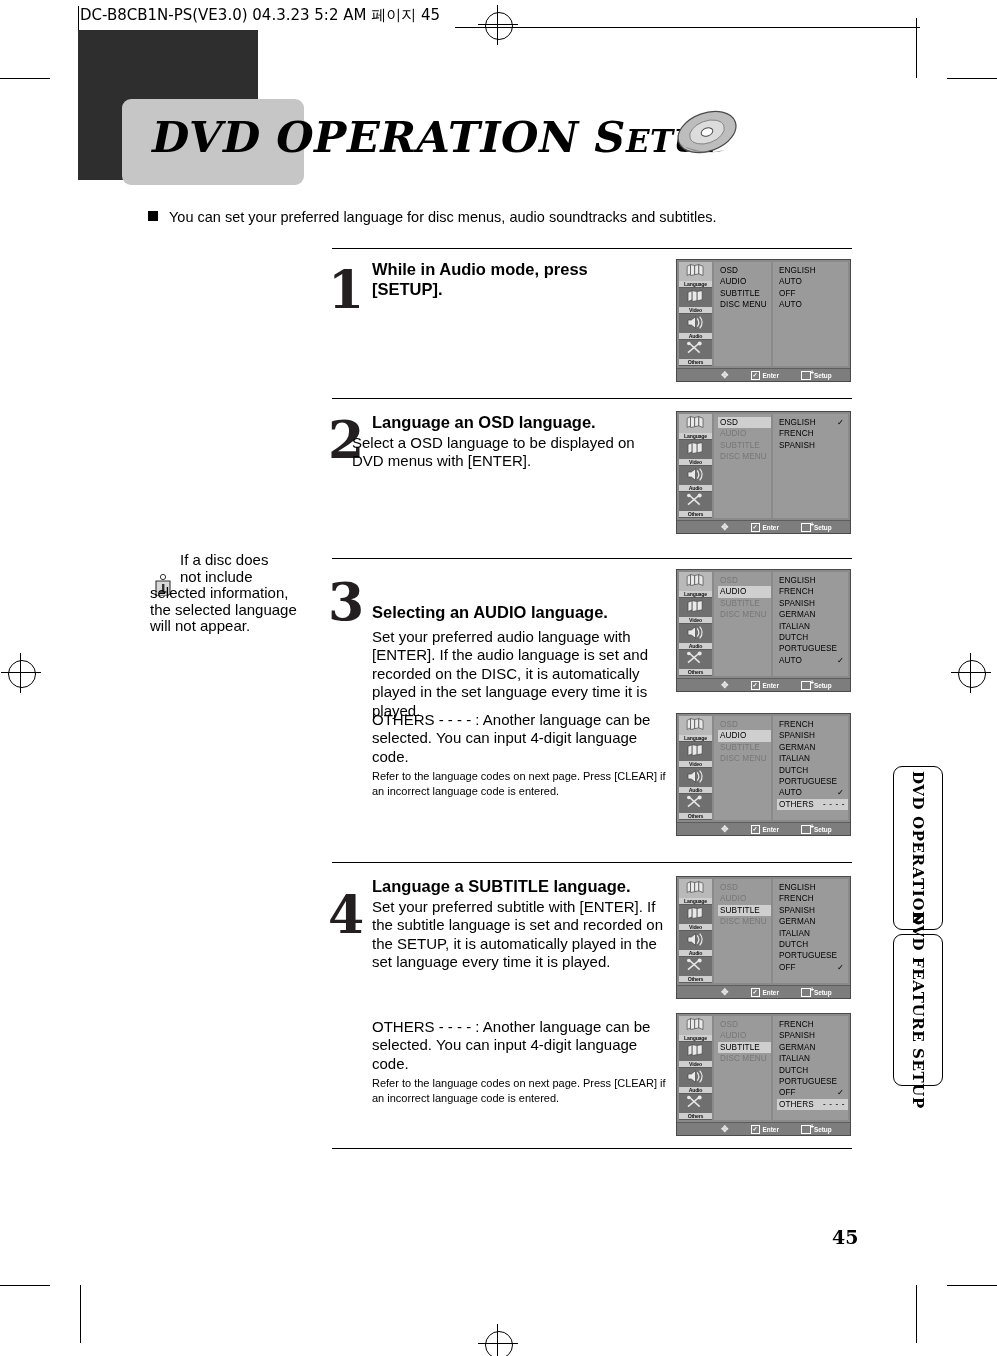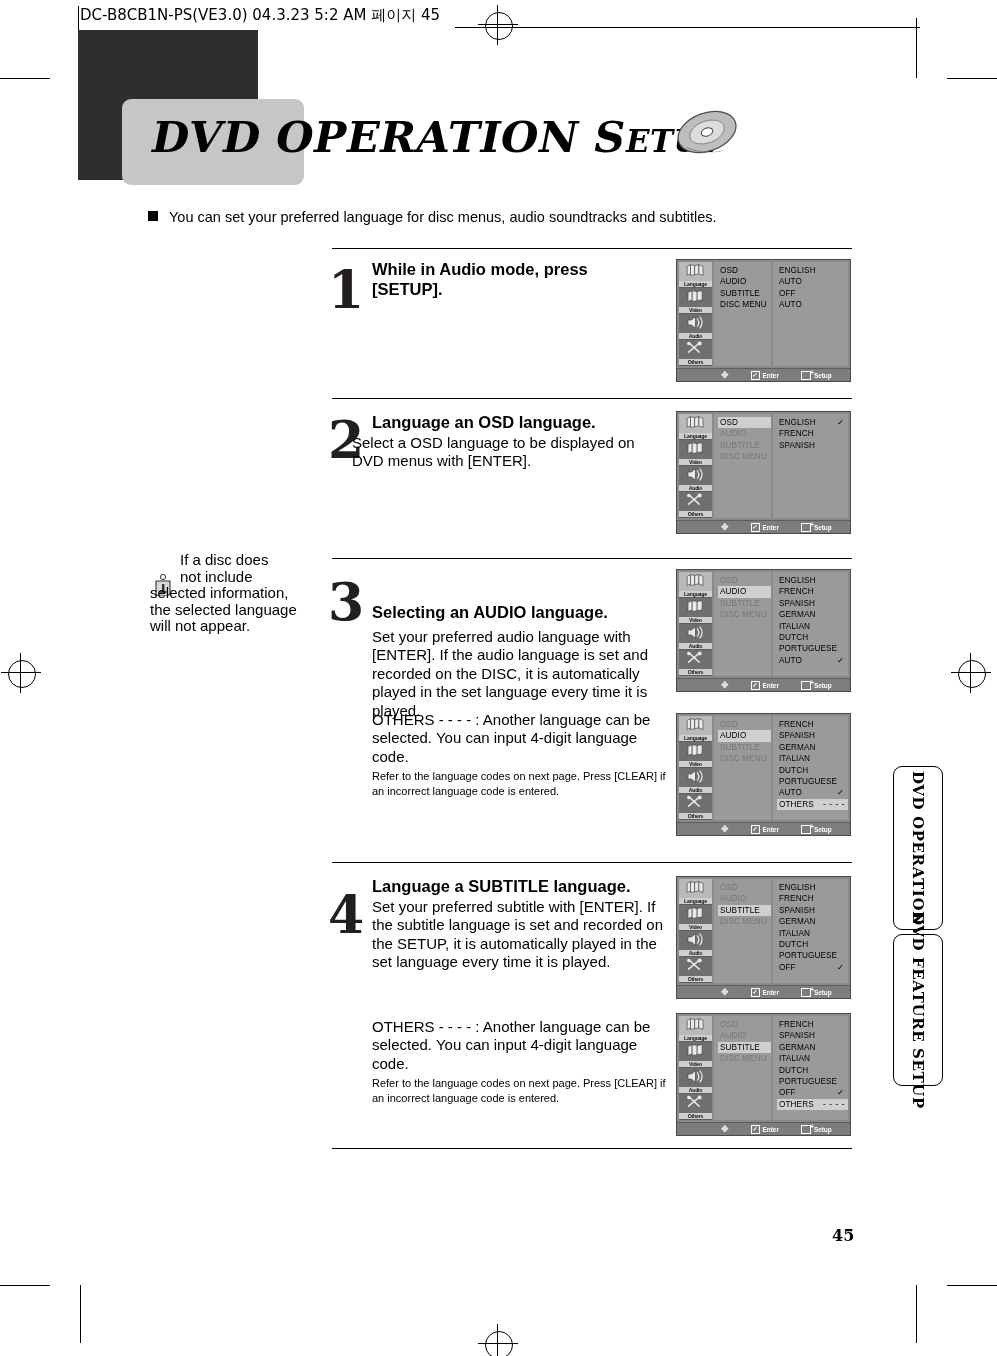--- a/index.html
+++ b/index.html
@@ -76,21 +76,21 @@
   .stp{display:inline-block;width:8px;height:7px;border:1px solid #fff;position:relative;}
   .stp:after{content:"+";position:absolute;left:8px;top:-3px;font-size:7px;color:#fff;}
 
   
   .vtab{position:absolute;border:1.4px solid #000;border-radius:9px;background:#fff;
         display:flex;align-items:center;justify-content:center;}
   .vtab span{writing-mode:vertical-rl;font-family:"DejaVu Serif",serif;font-weight:bold;
              font-size:15px;letter-spacing:0.6px;white-space:nowrap;}
 
   .pageno{position:absolute;left:832px;top:1226px;font-family:"DejaVu Serif",serif;
-          font-weight:bold;font-size:16px;}
+          font-weight:bold;font-size:19px;}
 </style>
 </head>
 <body>
 
 <div class="crop-line" style="left:0;top:78px;width:50px;height:1px;"></div>
 <div class="crop-line" style="left:947px;top:78px;width:50px;height:1px;"></div>
 <div class="crop-line" style="left:0;top:1285px;width:50px;height:1px;"></div>
 <div class="crop-line" style="left:947px;top:1285px;width:50px;height:1px;"></div>
 <div class="crop-line" style="left:80px;top:1285px;width:1px;height:58px;"></div>
 <div class="crop-line" style="left:916px;top:1285px;width:1px;height:58px;"></div>

